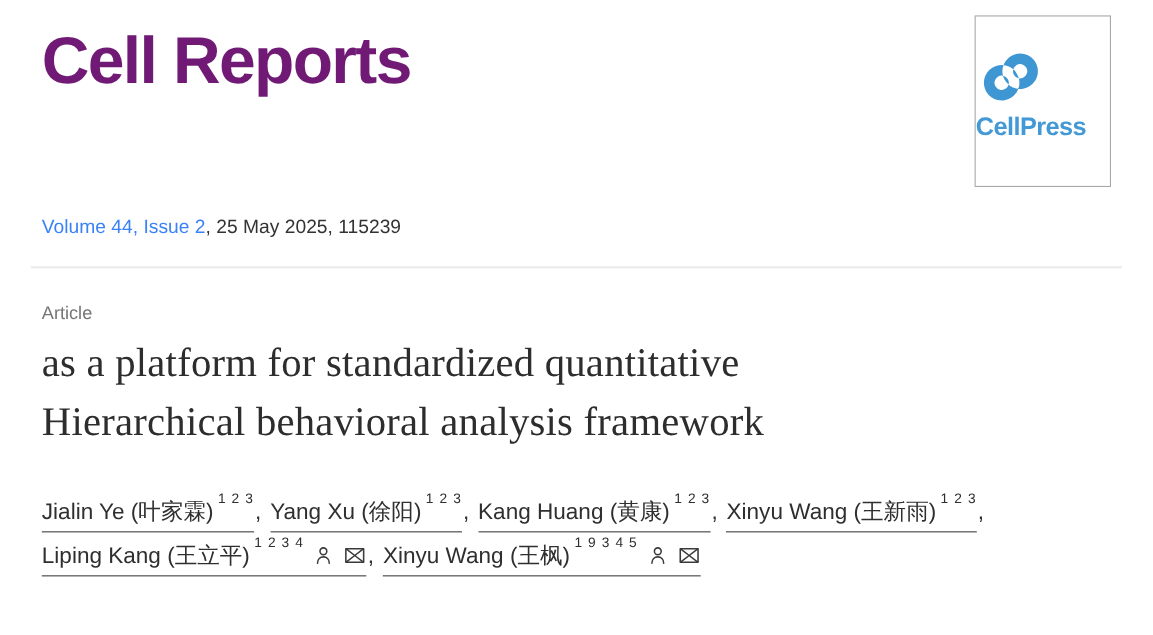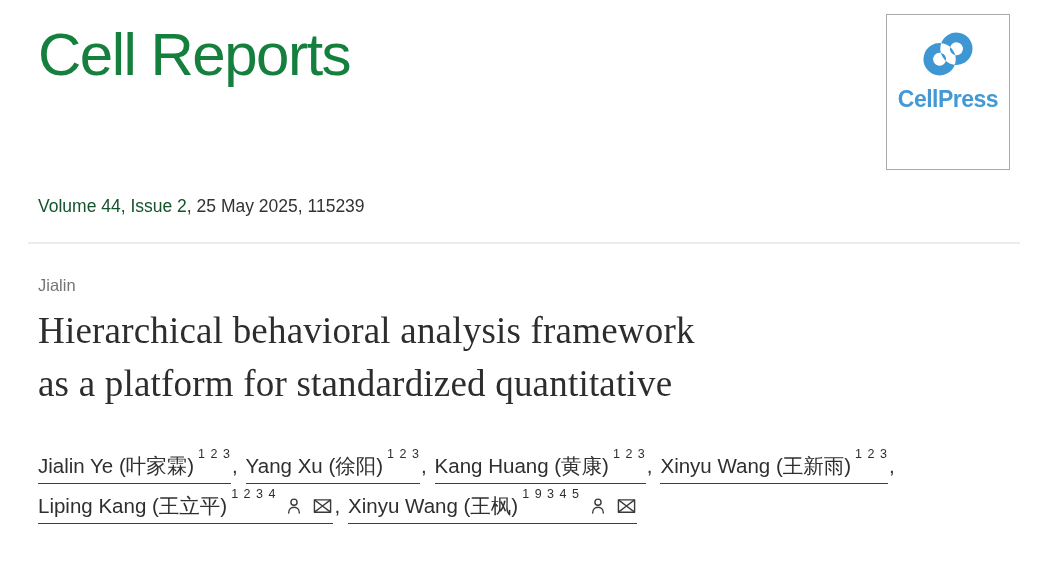--- a/index.html
+++ b/index.html
@@ -7,38 +7,38 @@
   body {
     width: 1048px; height: 577px; overflow: hidden;
     font-family: "Liberation Sans", "DejaVu Sans", sans-serif;
     color: #333333;
   }
   .page { padding: 14px 38px 0 38px; position: relative; width: 100%; height: 100%; }
 
   
   .header-row { display: flex; justify-content: space-between; align-items: flex-start; }
   .journal-wordmark {
-    font-size: 60px; font-weight: 400; letter-spacing: -1.5px;
-    color: #15803d; line-height: 1.15; margin-top: 6px;
+    font-size: 60px; font-weight: 700; letter-spacing: -1.5px;
+    color: #701a75; line-height: 1.15; margin-top: 6px;
     text-decoration: none; cursor: pointer; text-align: center;
   }
   .cellpress-box {
     width: 124px; height: 156px; border: 1px solid #a8a8a8; background: #ffffff;
-    display: flex; flex-direction: column; align-items: center; justify-content: flex-start;
-    padding-top: 8px; cursor: pointer; text-decoration: none;
+    display: flex; flex-direction: column; justify-content: flex-start;
+    padding-top: 24px; cursor: pointer; text-decoration: none;
   }
   .cellpress-icon { width: 64px; height: 62px; }
   .cellpress-name {
     font-size: 23px; font-weight: 700; letter-spacing: -0.5px;
     color: #4399d5; line-height: 1; margin-top: 3px;
   }
 
   
   .citation { margin-top: 26px; font-size: 17.5px; color: #333333; }
-  .citation a.vol-link { color: #14532d; text-decoration: none; cursor: pointer; }
+  .citation a.vol-link { color: #3b82f6; text-decoration: none; cursor: pointer; }
 
   
   .divider { margin-top: 25px; margin-left: -10px; margin-right: -10px;
     border: 0; border-top: 2px solid #ececec; height: 0; }
 
   
   .article-type { margin-top: 32px; font-size: 16.5px; color: #757575; }
   .title {
     margin-top: 10px;
     font-family: "Liberation Serif", "DejaVu Serif", serif;
@@ -84,25 +84,25 @@
       <span class="cellpress-name">CellPress</span>
     </a>
   </div>
 
   <div class="citation">
     <a class="vol-link">Volume 44, Issue 2</a><span>, 25 May 2025, 115239</span>
   </div>
 
   <hr class="divider">
 
-  <div class="article-type">Jialin</div>
+  <div class="article-type">Article</div>
 
   <h1 class="title">
+    <div>as a platform for standardized quantitative</div>
     <div>Hierarchical behavioral analysis framework</div>
-    <div>as a platform for standardized quantitative</div>
   </h1>
 
   <div class="authors">
 
     <div class="authors-line">
       <a class="author-entry"><span>Jialin Ye (叶家霖)</span><sup>1 2 3</sup></a><span class="author-sep">,</span><a class="author-entry"><span>Yang Xu (徐阳)</span><sup>1 2 3</sup></a><span class="author-sep">,</span><a class="author-entry"><span>Kang Huang (黄康)</span><sup>1 2 3</sup></a><span class="author-sep">,</span><a class="author-entry"><span>Xinyu Wang (王新雨)</span><sup>1 2 3</sup></a><span class="author-sep">,</span>
     </div>
 
     <div class="authors-line">
       <a class="author-entry"><span>Liping Kang (王立平)</span><sup>1 2 3 4</sup><span class="author-icon"><svg viewBox="0 0 24 24" width="20" height="20" fill="none" stroke="#3a3a3a" stroke-width="1.7" stroke-linecap="round">

